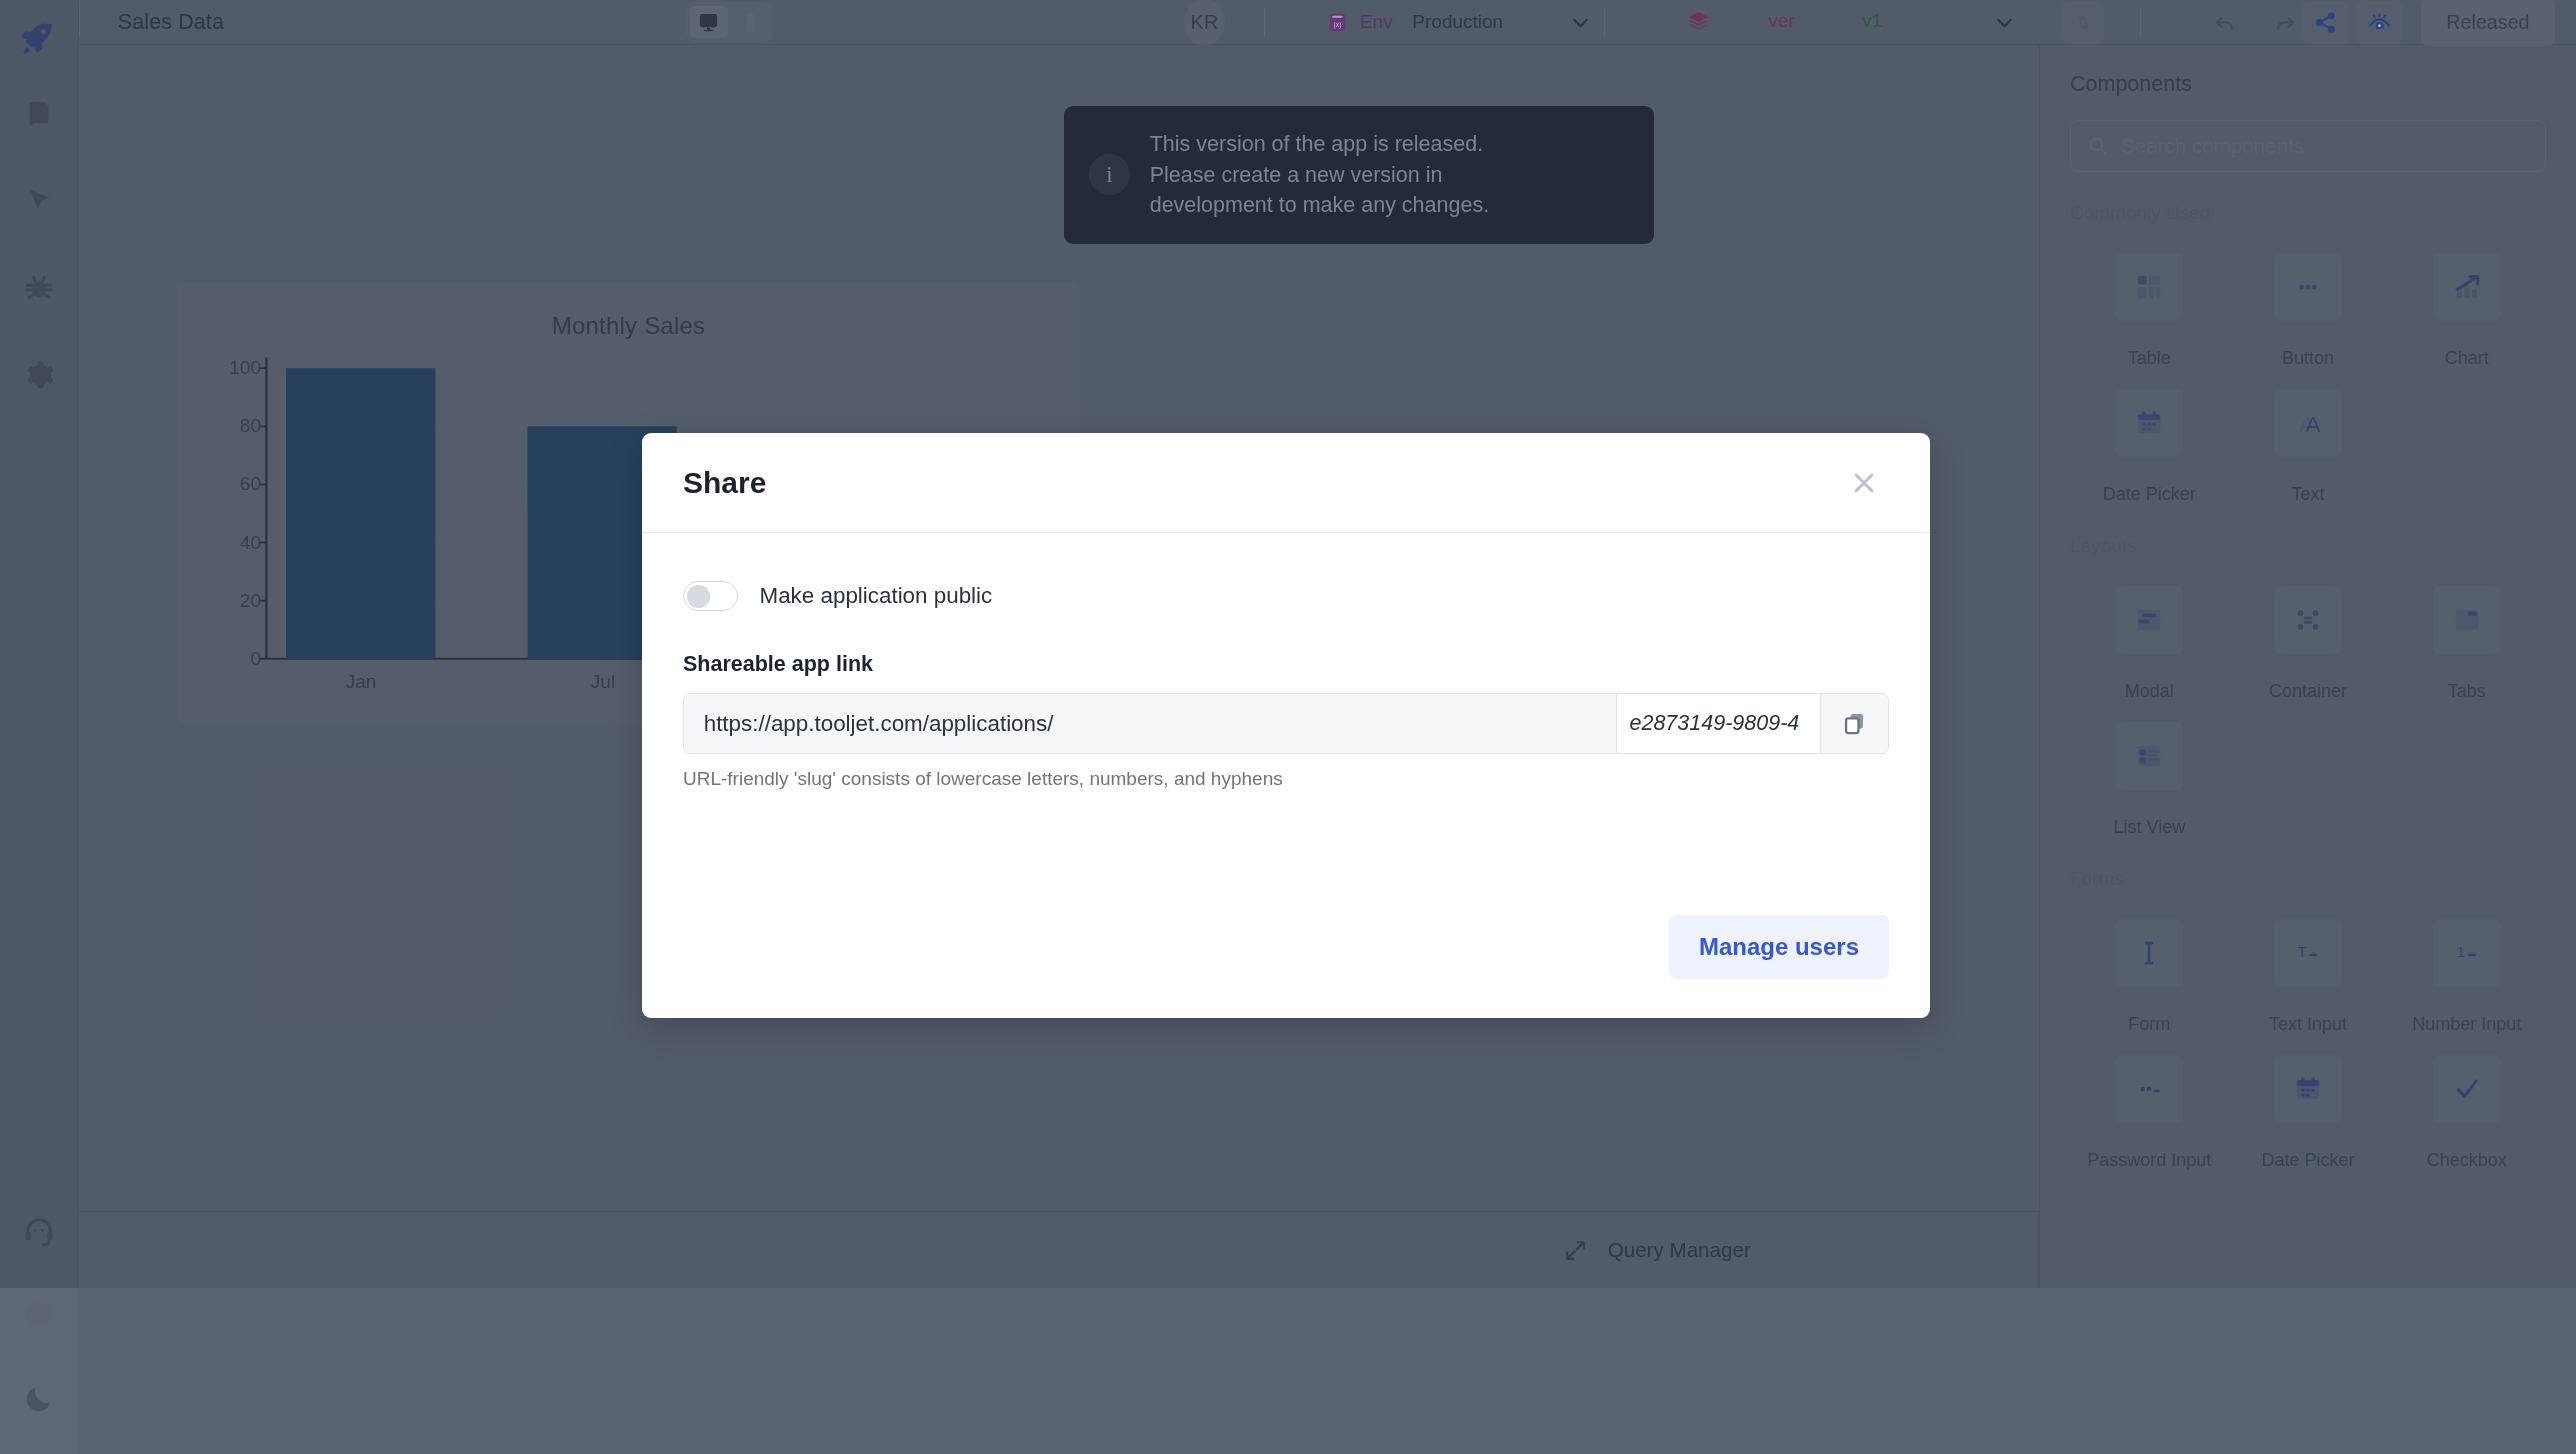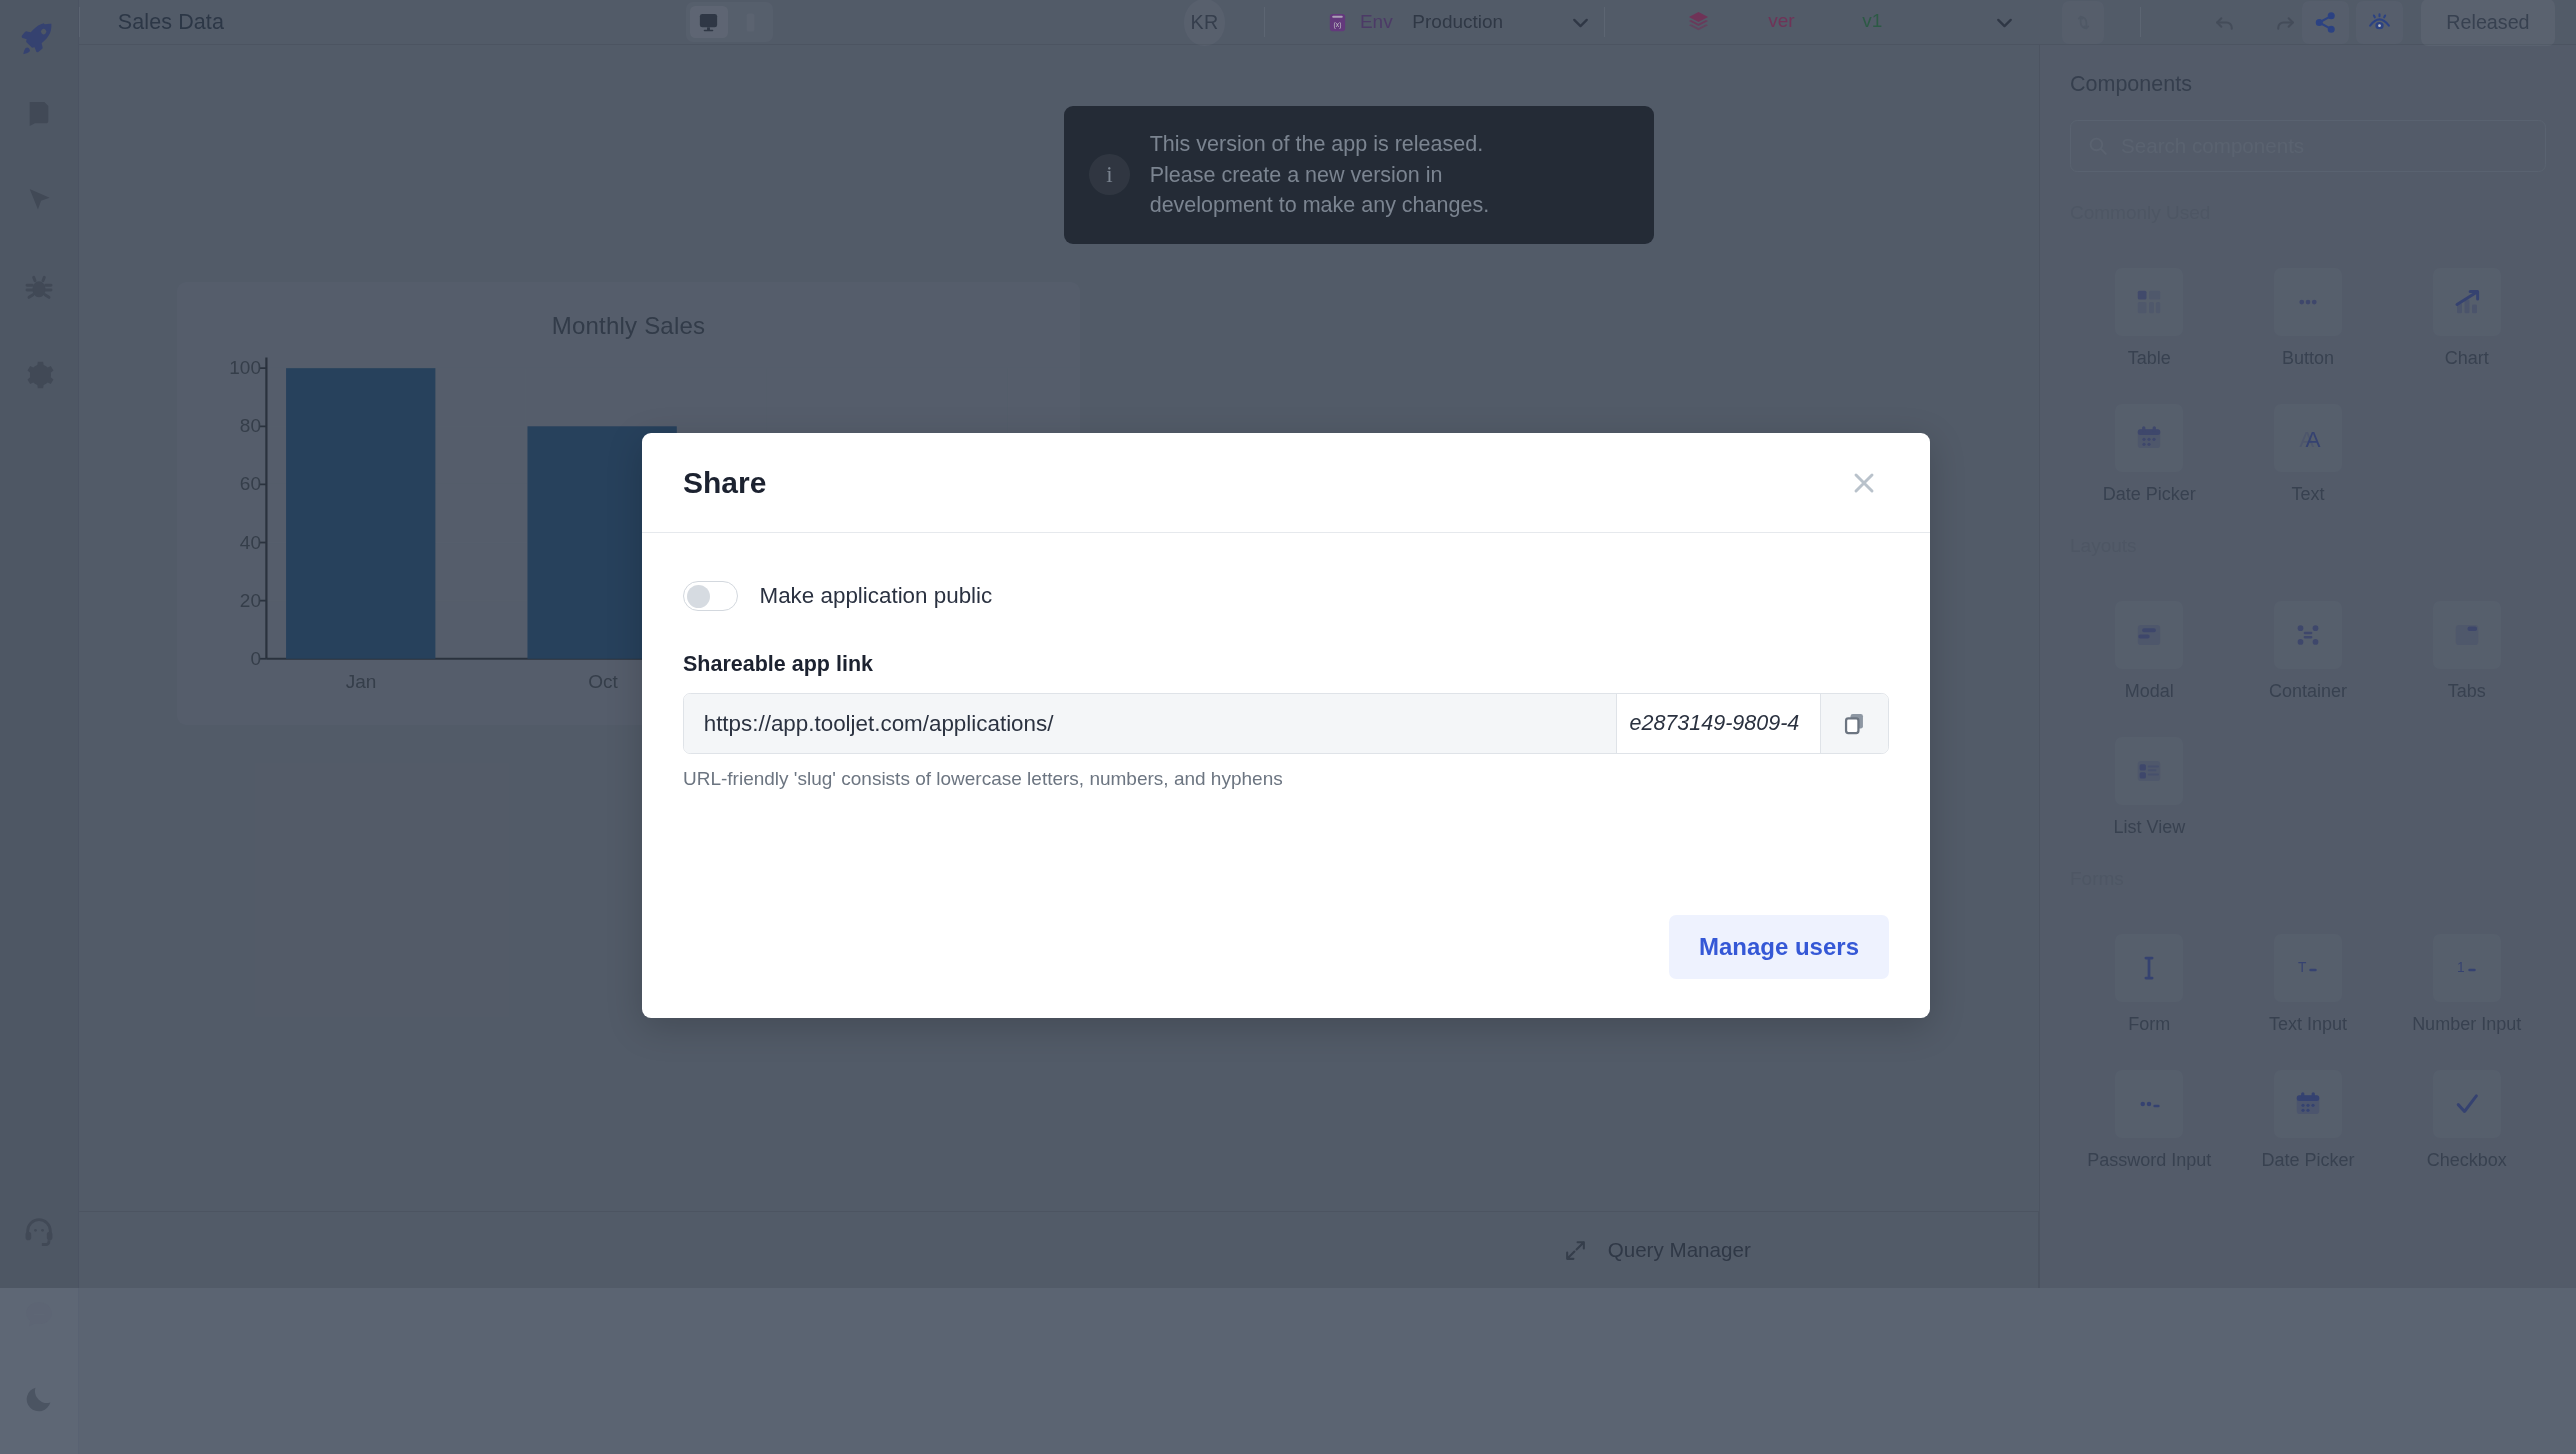--- a/index.html
+++ b/index.html
@@ -142,21 +142,21 @@
   .panel-title { margin-top: 27px; font-size: 21.5px; color: #3b4555; }
   .search-box {
     margin-top: 23px; height: 52px; border: 0.9px solid #6d7685; border-radius: 7.2px;
     display: flex; align-items: center; padding: 0 16px; gap: 12.5px;
   }
   .search-ph { font-size: 20.6px; color: #6e7785; }
   .sec-title { margin-top: 30px; margin-bottom: 9px; font-size: 19px; color: #5d6675; }
   .comp-grid { display: grid; grid-template-columns: repeat(3, 1fr); }
   .comp-cell {
     height: 136px; display: flex; flex-direction: column;
-    align-items: center; justify-content: flex-end; padding-top: 19.7px;
+    align-items: center; justify-content: space-between; padding-top: 19.7px;
   }
   .comp-icon {
     width: 68px; height: 68px; border-radius: 7.2px;
     background: rgba(255,255,255,0.035);
     display: flex; align-items: center; justify-content: center;
   }
   .comp-label { margin-top: 12.5px; font-size: 18px; color: #3f4959; }
 
   
   #query-bar {
@@ -460,21 +460,21 @@
           </svg>
           
           <div class="yaxis-label" style="right:819px; top:16px;">100</div>
           <div class="yaxis-label" style="right:819px; top:74px;">80</div>
           <div class="yaxis-label" style="right:819px; top:132px;">60</div>
           <div class="yaxis-label" style="right:819px; top:191px;">40</div>
           <div class="yaxis-label" style="right:819px; top:249px;">20</div>
           <div class="yaxis-label" style="right:819px; top:307px;">0</div>
           
           <div class="xaxis-label" style="left:184px; top:319px;">Jan</div>
-          <div class="xaxis-label" style="left:426px; top:319px;">Oct</div>
+          <div class="xaxis-label" style="left:426px; top:319px;">Jul</div>
         </div>
       </div>
     </div>
 
     <div id="right-panel">
       <div class="panel-title">Components</div>
 
       <div class="search-box">
         <span>
           <svg class="ico" width="21.5" height="21.5" viewBox="0 0 24 24" fill="none" stroke="#6e7785" stroke-width="2" stroke-linecap="round">

